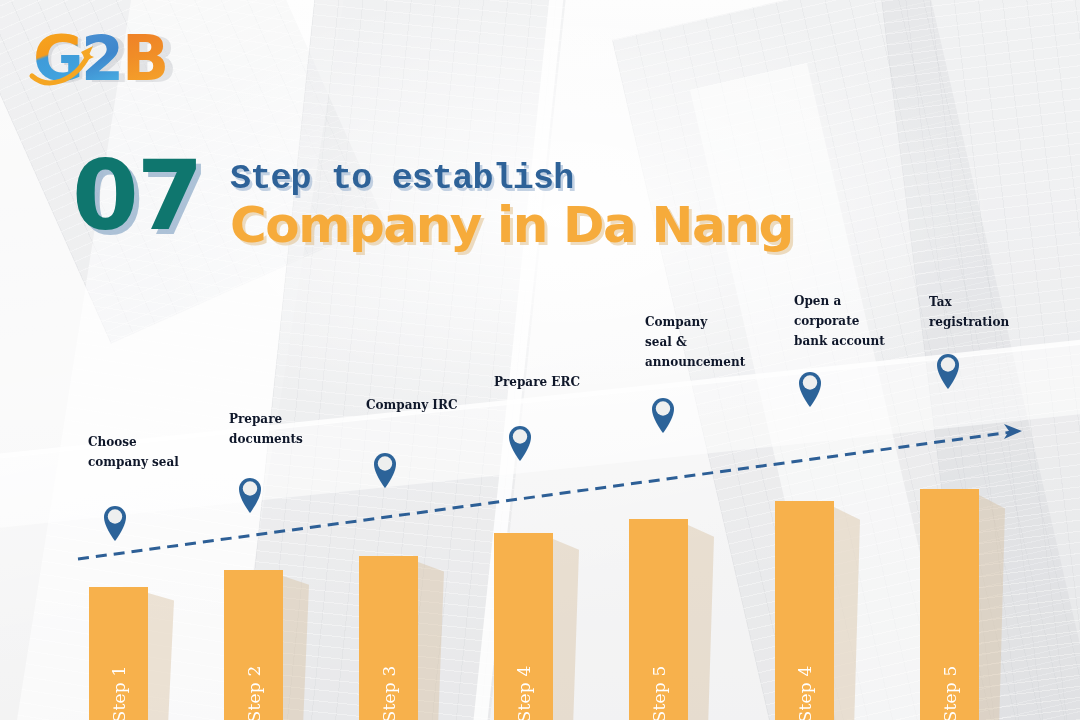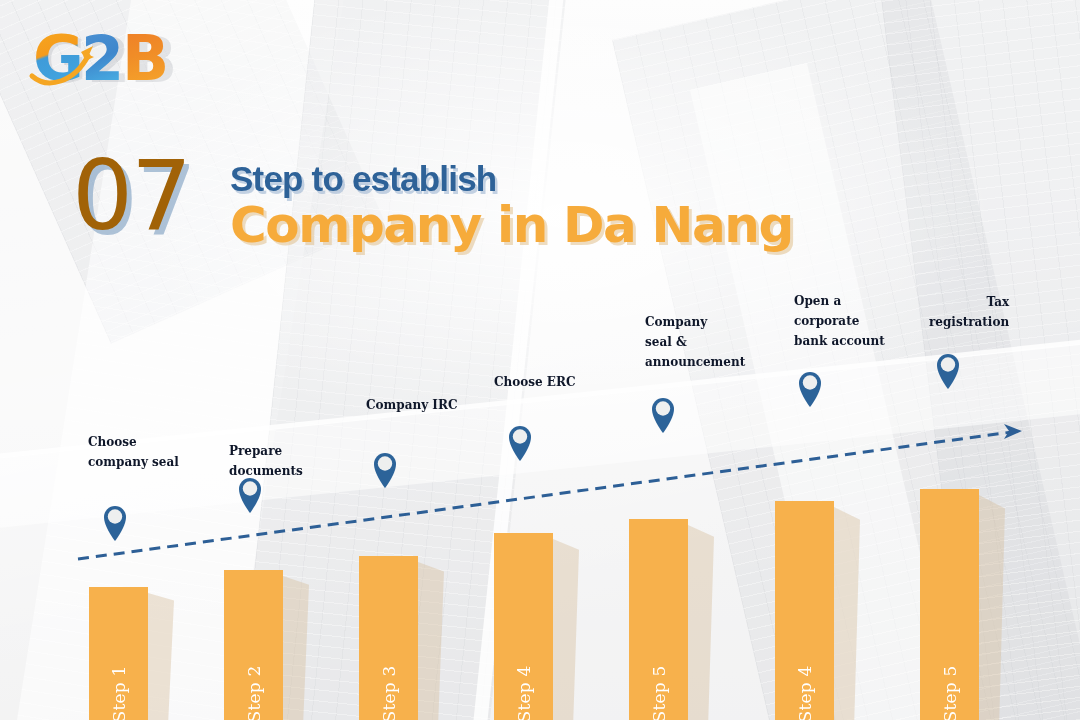--- a/index.html
+++ b/index.html
@@ -76,30 +76,30 @@
     height: 76px;
   }
   .logo svg { display:block; }
 
   
   .headline { position: absolute; left: 72px; top: 148px; }
   .num {
     position: absolute;
     left: 0; top: 0;
     font-family: "DejaVu Sans", sans-serif;
-    font-weight: 400;
+    font-weight: 700;
     font-size: 96px;
     line-height: 96px;
     letter-spacing: -2px;
-    color: #a16207;
+    color: #0f766e;
     text-shadow: 5px 5px 0 rgba(140,170,200,0.70);
   }
   .title-block { position: absolute; left: 158px; top: 12px; }
   .line1 {
-    font-family: Liberation Sans, sans-serif;
+    font-family: Liberation Mono, monospace;
     font-weight: 700;
     font-size: 35px;
     line-height: 38px;
     letter-spacing: -0.8px;
     color: #2e6298;
     text-shadow: 2.5px 2.5px 0 rgba(150,175,205,0.55);
     white-space: nowrap;
   }
   .line2 {
     font-family: "DejaVu Sans", sans-serif;
@@ -310,27 +310,27 @@
     </div>
     <div class="pin" style="left:931px; top:348px;">
       <svg width="34" height="42" viewBox="0 0 34 42">
           <path d="M17 41 C17 41 6 27 6 17 A11 11 0 1 1 28 17 C28 27 17 41 17 41 Z" fill="#2c6399"></path>
           <circle cx="17" cy="16.5" r="7.2" fill="#eeefef"></circle>
         </svg>
     </div>
 
     <div class="step-label" style="left:88px;  top:432px;">Choose
 company seal</div>
-    <div class="step-label" style="left:229px; top:409px;margin-top:32px;">Prepare
+    <div class="step-label" style="left:229px; top:409px;">Prepare
 documents</div>
     <div class="step-label" style="left:366px; top:395px;">Company IRC</div>
-    <div class="step-label" style="left:494px; top:372px;">Choose ERC</div>
+    <div class="step-label" style="left:494px; top:372px;">Prepare ERC</div>
     <div class="step-label" style="left:645px; top:312px;">Company
 seal &amp;
 announcement</div>
     <div class="step-label" style="left:794px; top:291px;">Open a
 corporate
 bank account</div>
-    <div class="step-label" style="left:929px; top:292px;text-align:right;">Tax
+    <div class="step-label" style="left:929px; top:292px;">Tax
 registration</div>
 
   </div>
 </div>
 
 </body></html>

